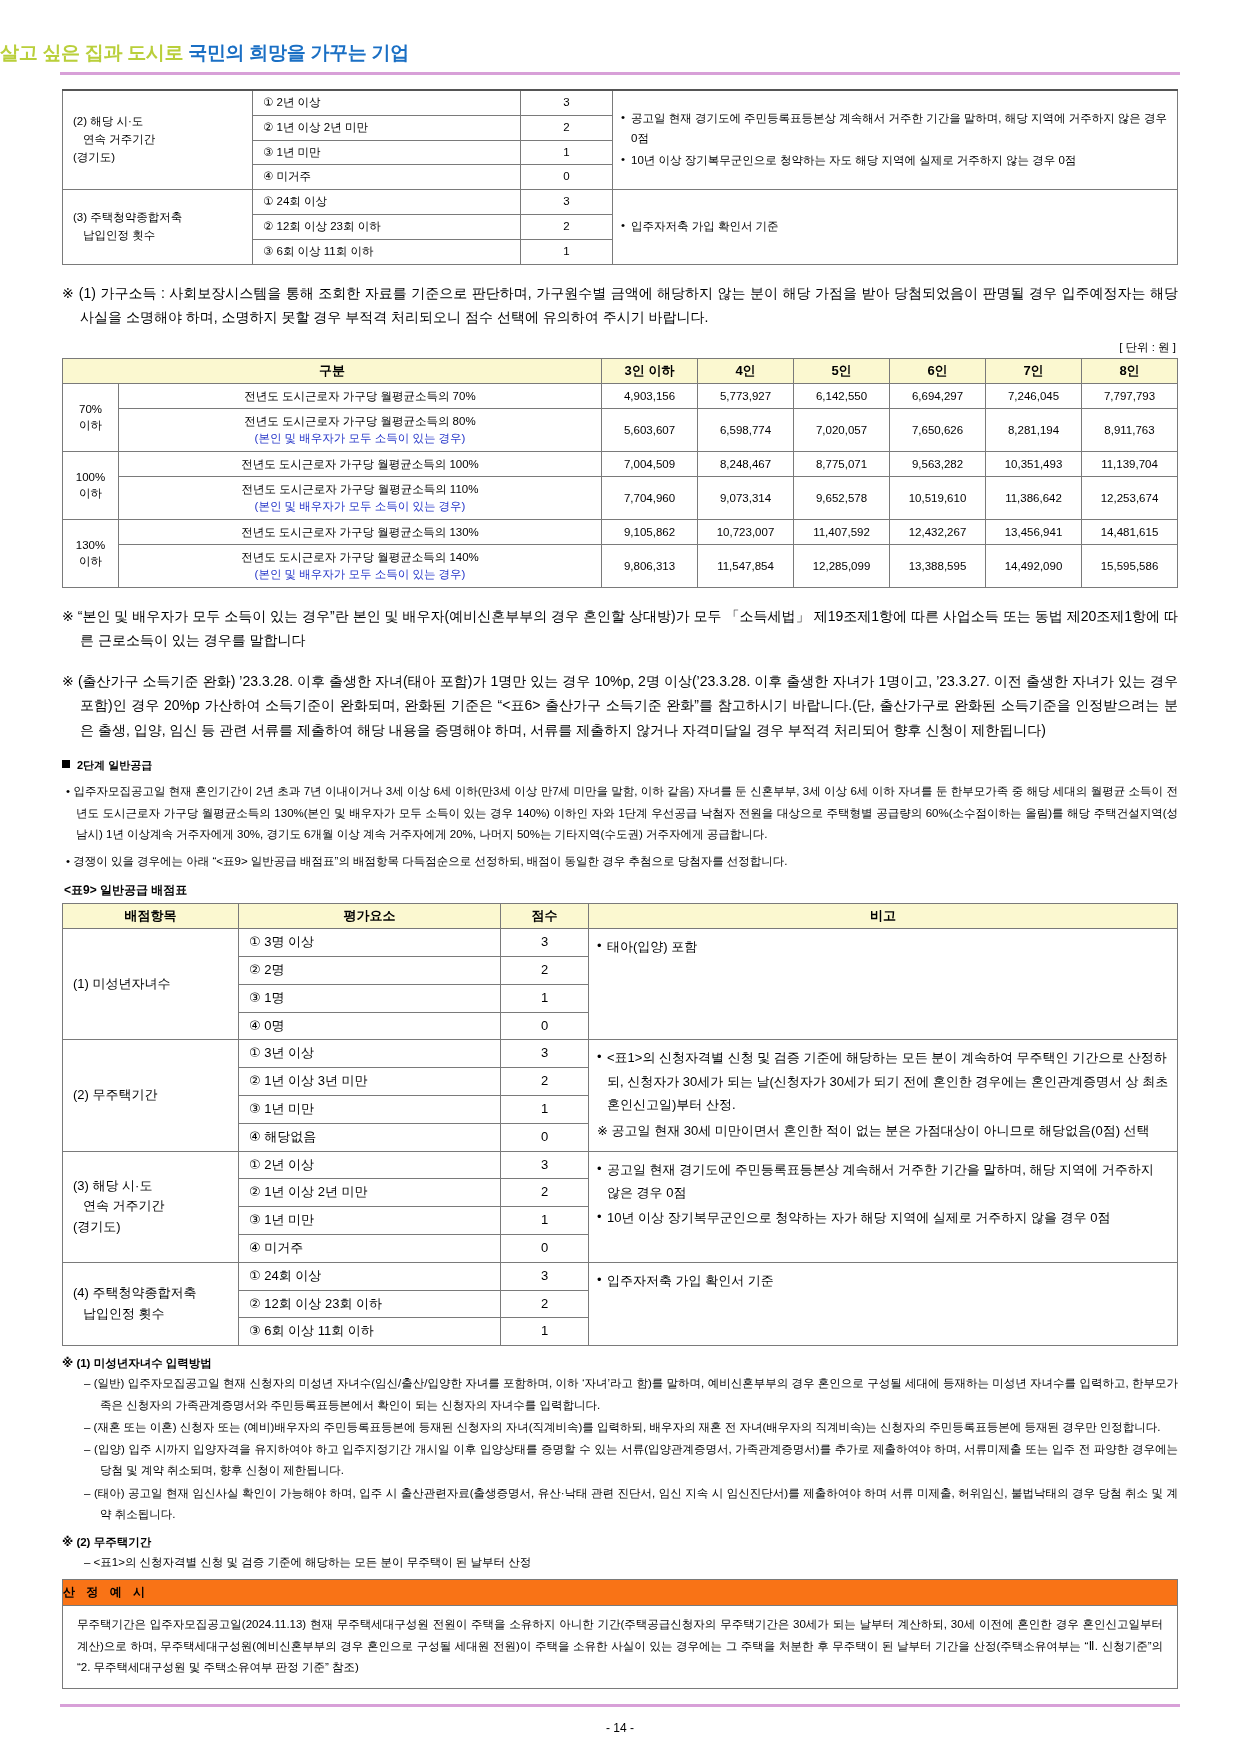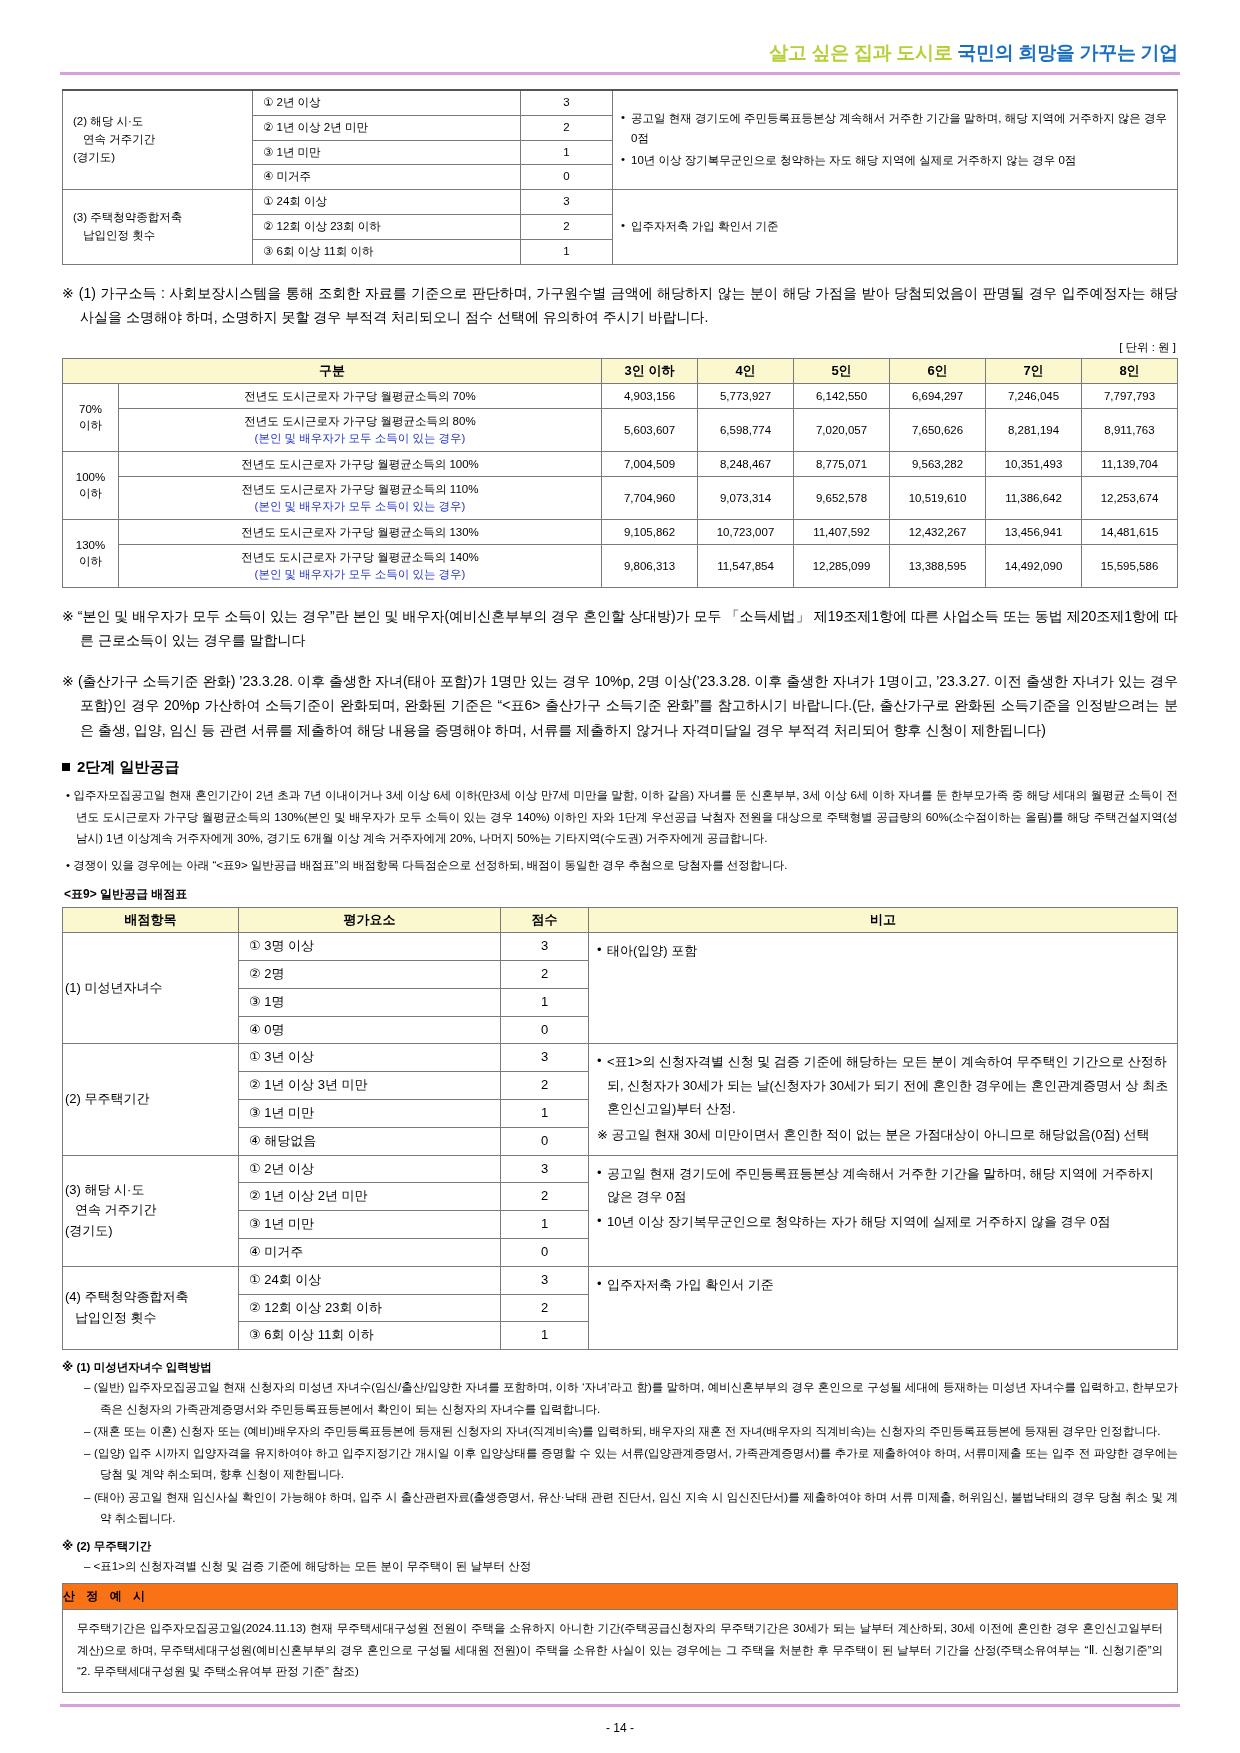--- a/index.html
+++ b/index.html
@@ -19,21 +19,21 @@
     width: 1240px;
     height: 1753px;
     padding: 0;
   }
 
   
   .header {
     height: 72px;
     display: flex;
     align-items: flex-end;
-    justify-content: flex-end;
+    justify-content: flex-start;
     padding: 8px 62px 6px 0;
   }
   .slogan {
     font-size: 19px;
     font-weight: bold;
     letter-spacing: -0.3px;
     white-space: nowrap;
   }
   .slogan .s1 { color: #b9cf3a; }
   .slogan .s2 { color: #1a6fc4; }
@@ -120,21 +120,21 @@
   
   .tbl-income { font-size: 11.5px; }
   .tbl-income td { padding: 4px 4px; }
   .tbl-income .pct { width: 56px; text-align: center; line-height: 1.4; }
   .tbl-income .desc { text-align: center; line-height: 1.45; }
   .tbl-income .num { text-align: center; width: 96px; }
   .blue { color: #2434c8; }
 
   
   .sec-head {
-    font-size: 15px;
+    font-size: 11px;
     font-weight: bold;
     margin: 16px 0 8px 0;
   }
   .sec-head .sq {
     display: inline-block;
     width: 8px; height: 8px;
     background: #000;
     margin-right: 7px;
     vertical-align: 1px;
   }
@@ -149,21 +149,21 @@
   .para:before { content: "\2022  "; }
 
   .tbl-caption {
     font-size: 12px;
     font-weight: bold;
     margin: 10px 0 4px 2px;
   }
 
   
   .tbl-score td { font-size: 13px; line-height: 1.6; }
-  .tbl-score .cat { width: 176px; padding: 6px 2px; }
+  .tbl-score .cat { width: 176px; padding: 6px 10px; }
   .tbl-score .elem { width: 262px; padding-left: 10px; }
   .tbl-score .score { width: 88px; text-align: center; }
   .tbl-score .remark { padding: 6px 8px; line-height: 1.8; vertical-align: top; }
 
   
   .subnote-title {
     font-size: 11.5px;
     font-weight: bold;
     margin: 10px 0 2px 0;
   }

